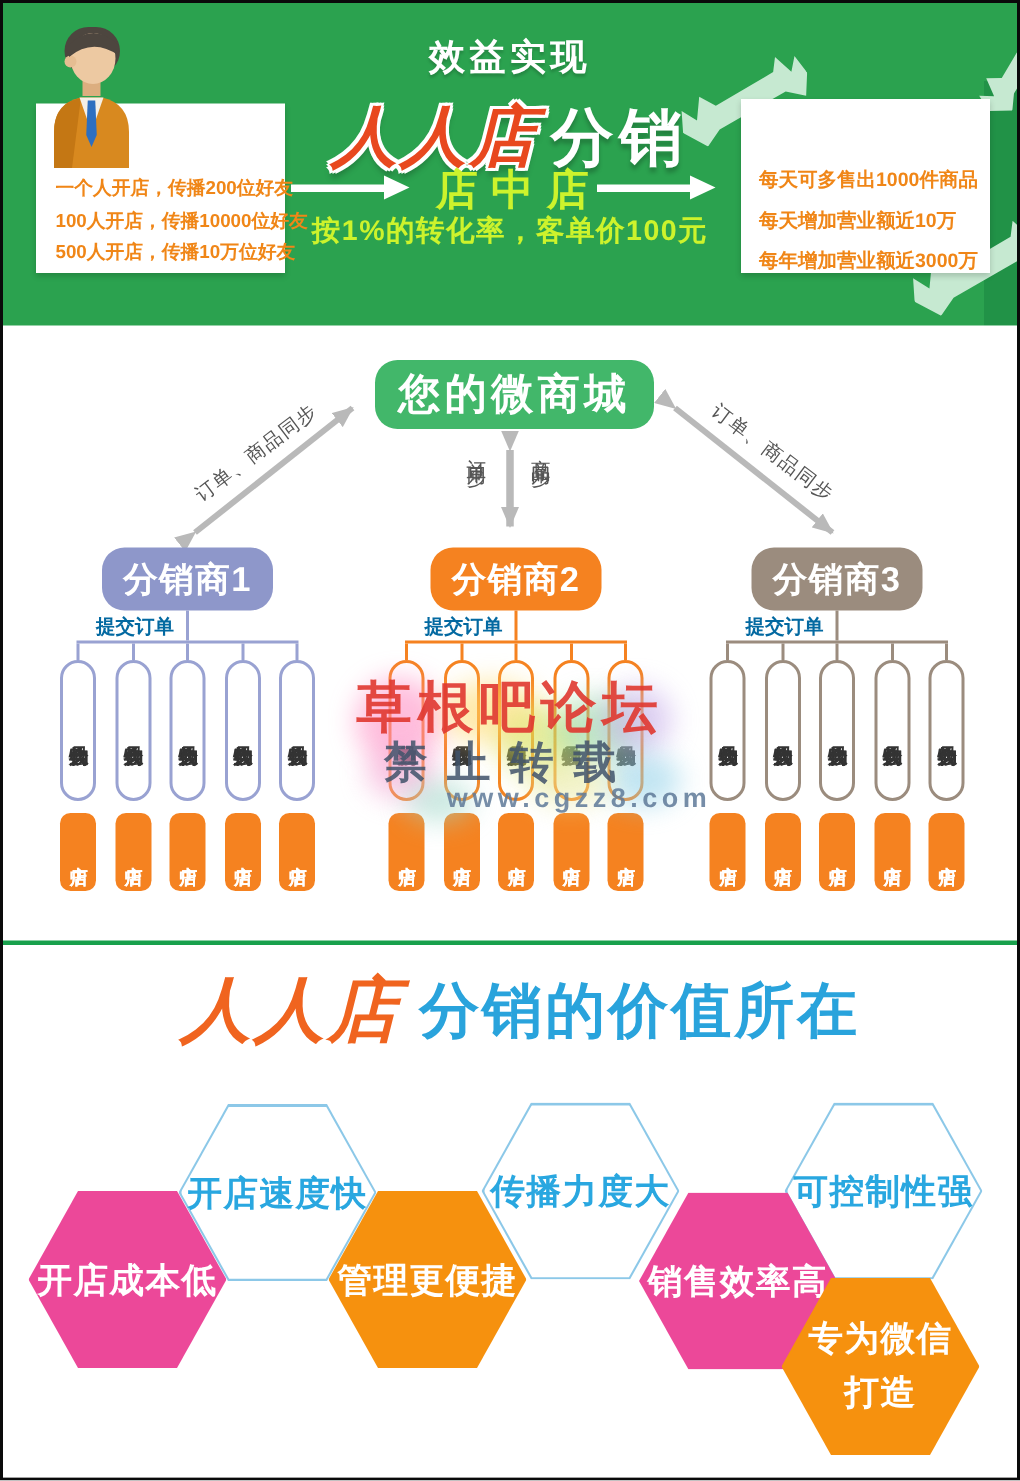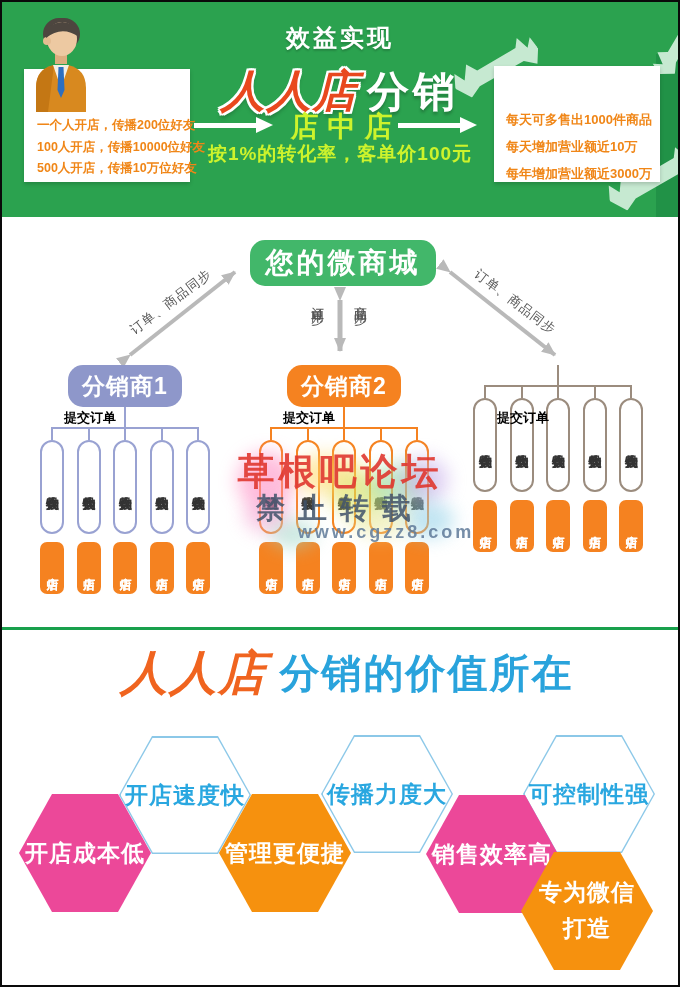--- a/index.html
+++ b/index.html
@@ -48,21 +48,21 @@
   .dl-left { left:103px; top:291px; transform:rotate(-37deg); }
   .dl-right { left:447px; top:291px; transform:rotate(37deg); }
   svg.connectors { position:absolute; left:0; top:215px; }
 
   .group { position:absolute; width:170px; top:363px; }
   .g1 { left:38px; } .g2 { left:257px; } .g3 { left:471px; }
   .g-header { width:114px; height:42px; margin:0 auto; border-radius:15px; color:#fff; font-size:23px; font-weight:800;
               display:flex; align-items:center; justify-content:center; letter-spacing:1px; }
   .g-stem { width:2px; height:20px; margin:0 auto; }
   .g-hline { height:2px; margin:0 11px; }
-  .g-submit { position:absolute; left:24px; top:44px; font-size:13px; color:#000000; font-weight:600; }
+  .g-submit { position:absolute; left:24px; top:44px; font-size:13px; color:#0369a1; font-weight:600; }
   .g-cols { display:flex; justify-content:space-between; }
   .g-col { width:24px; display:flex; flex-direction:column; align-items:center; }
   .g-stub { width:2px; height:11px; }
   .member { width:24px; height:94px; background:#fff; border:2px solid; border-radius:12px;
             display:flex; align-items:center; justify-content:center;
             writing-mode:vertical-rl; text-orientation:upright; font-size:13px; font-weight:600; color:#333; }
   .store { width:24px; height:52px; margin-top:8px; background:#f58220; border-radius:7px;
            display:flex; align-items:center; justify-content:center;
            writing-mode:vertical-rl; text-orientation:upright; font-size:12px; font-weight:700; color:#fff; }
   .c-purple { background:#8e97ca; } .b-purple { border-color:#99a2d2; } .l-purple { background:#99a2d2; }
@@ -235,20 +235,21 @@
         </div>
       <div class="g-col">
           <div class="g-stub l-orange"></div>
           <div class="member b-orange">购物会员</div>
           <div class="store">店中店</div>
         </div>
     </div>
   </div>
 
   <div class="group g3">
+    <div class="g-header c-taupe">分销商3</div>
     <div class="g-stem l-taupe"></div>
     <div class="g-hline l-taupe"></div>
     <div class="g-submit">提交订单</div>
     <div class="g-cols">
       <div class="g-col">
           <div class="g-stub l-taupe"></div>
           <div class="member b-taupe">购物会员</div>
           <div class="store">店中店</div>
         </div>
       <div class="g-col">

